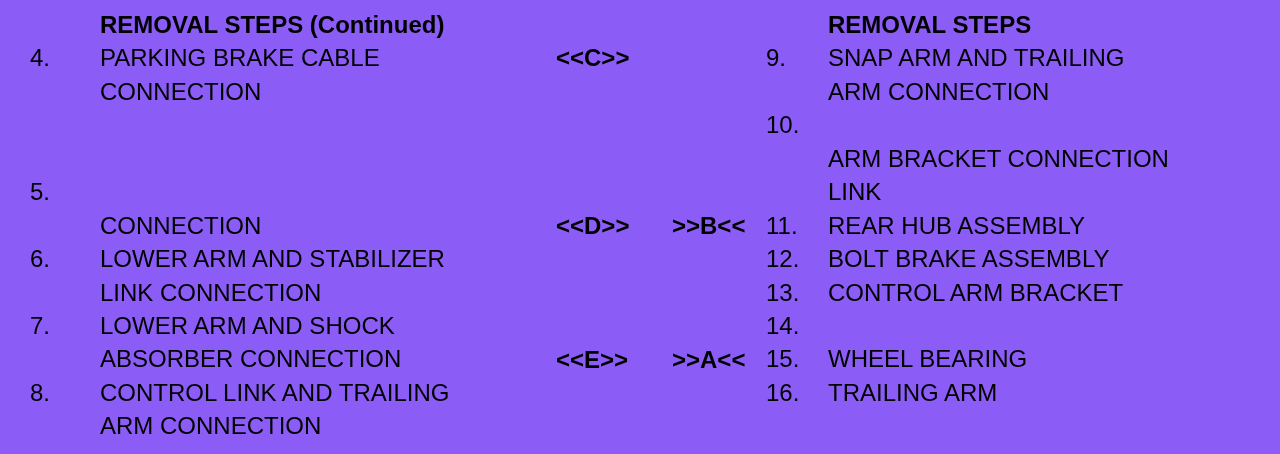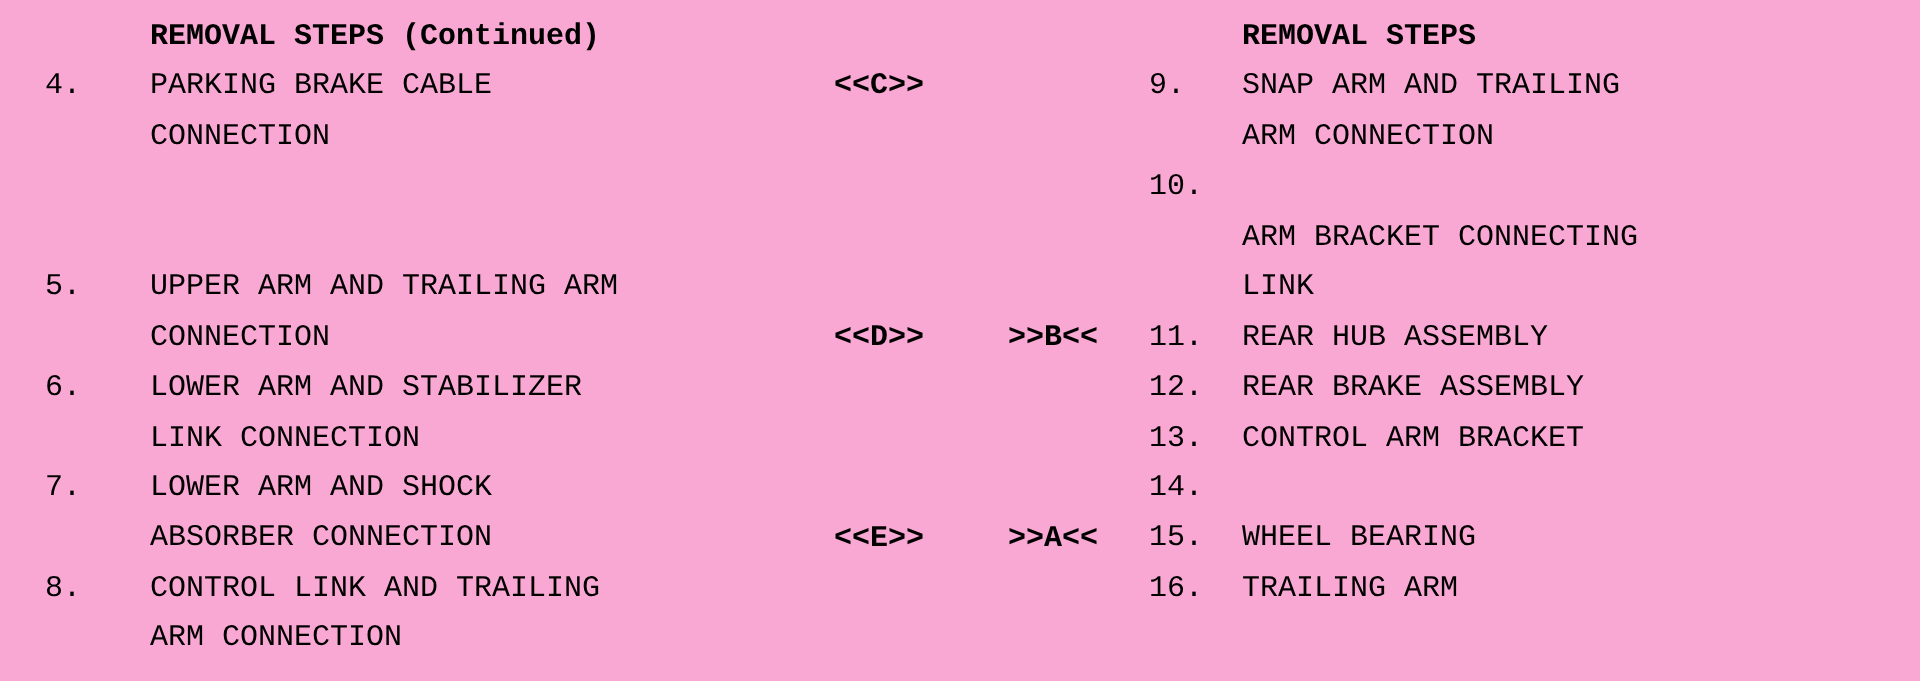--- a/index.html
+++ b/index.html
@@ -2,24 +2,24 @@
 <html><head>
 <meta charset="utf-8">
 <style>
   * { margin: 0; padding: 0; box-sizing: border-box; }
   html, body { background: #ffffff; }
   body { width: 1280px; height: 454px; overflow: hidden; }
   .page {
     position: relative;
     width: 1280px;
     height: 454px;
-    background: #f9a8d4;
+    background: #8b5cf6;
     color: #000000;
-    font-family: Liberation Mono, monospace;
-    font-size: 20px;
+    font-family: Liberation Sans, sans-serif;
+    font-size: 24px;
   }
   .col { position: absolute; top: 8px; }
   .col-left  { left: 30px;  width: 550px; }
   .col-right { left: 766px; width: 486px; }
   .line {
     position: relative;
     height: 33.45px;
     line-height: 33.45px;
     white-space: nowrap;
   }
@@ -51,21 +51,20 @@
       <span class="num">4.</span>
       <span class="txt">PARKING BRAKE CABLE</span>
     </div>
     <div class="line">
       <span class="txt">CONNECTION</span>
     </div>
     <div class="line"></div>
     <div class="line"></div>
     <div class="line">
       <span class="num">5.</span>
-      <span class="txt">UPPER ARM AND TRAILING ARM</span>
     </div>
     <div class="line">
       <span class="txt">CONNECTION</span>
     </div>
     <div class="line">
       <span class="num">6.</span>
       <span class="txt">LOWER ARM AND STABILIZER</span>
     </div>
     <div class="line">
       <span class="txt">LINK CONNECTION</span>
@@ -94,32 +93,32 @@
       <span class="num">9.</span>
       <span class="txt">SNAP ARM AND TRAILING</span>
     </div>
     <div class="line">
       <span class="txt">ARM CONNECTION</span>
     </div>
     <div class="line">
       <span class="num">10.</span>
     </div>
     <div class="line">
-      <span class="txt">ARM BRACKET CONNECTING</span>
+      <span class="txt">ARM BRACKET CONNECTION</span>
     </div>
     <div class="line">
       <span class="txt">LINK</span>
     </div>
     <div class="line">
       <span class="num">11.</span>
       <span class="txt">REAR HUB ASSEMBLY</span>
     </div>
     <div class="line">
       <span class="num">12.</span>
-      <span class="txt">REAR BRAKE ASSEMBLY</span>
+      <span class="txt">BOLT BRAKE ASSEMBLY</span>
     </div>
     <div class="line">
       <span class="num">13.</span>
       <span class="txt">CONTROL ARM BRACKET</span>
     </div>
     <div class="line">
       <span class="num">14.</span>
     </div>
     <div class="line">
       <span class="num">15.</span>

